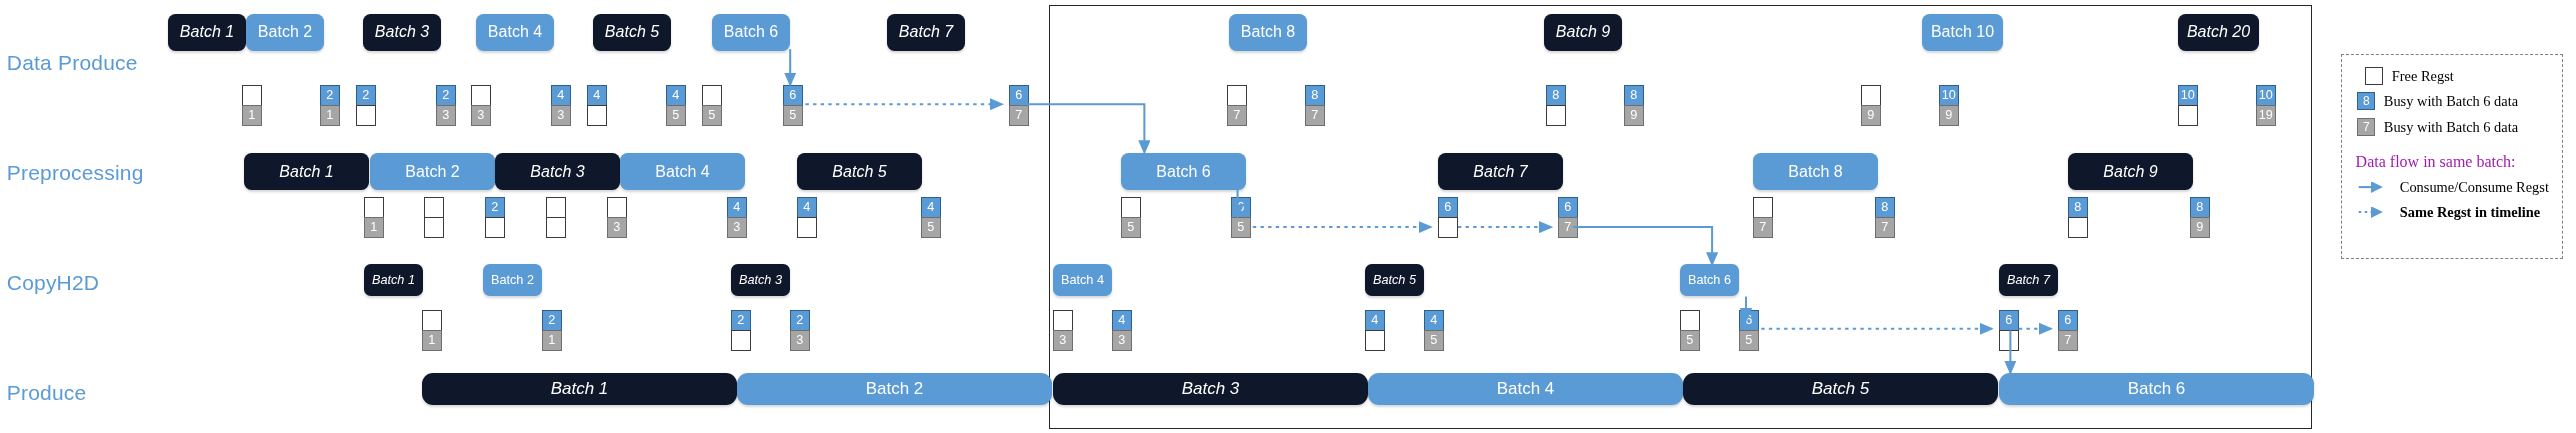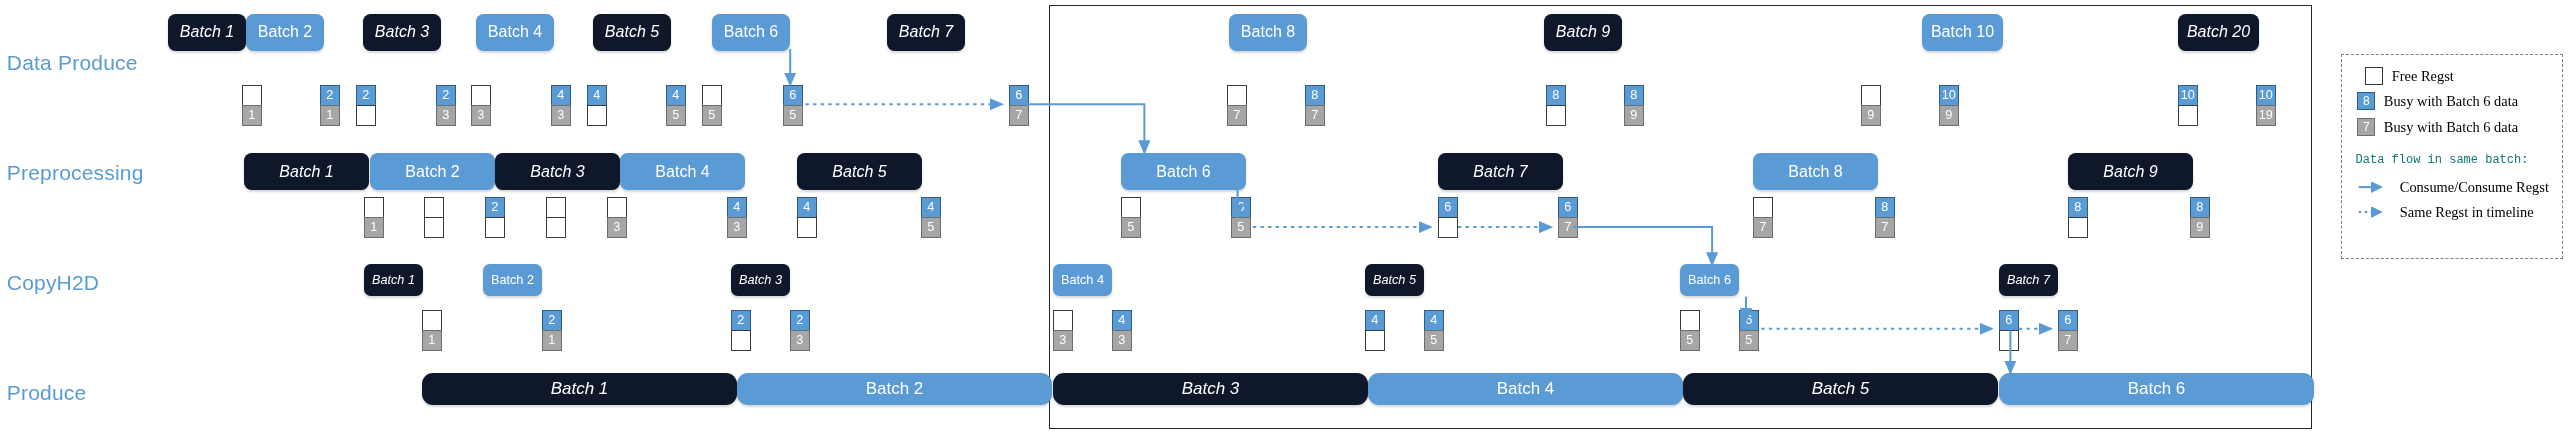--- a/index.html
+++ b/index.html
@@ -78,23 +78,23 @@
     display:flex;align-items:center;
     white-space:nowrap;
   }
   .legend-text{
     font-family:"Liberation Serif", serif;
     font-size:14.4px;
     color:#000000;
     margin-left:8.5px;
   }
   .legend-title{
-    font-family:Liberation Mono, monospace;
-    font-size:12px;
-    color:#0f766e;
+    font-family:Liberation Serif, serif;
+    font-size:16px;
+    color:#a21caf;
   }
   .lg-box{
     width:18px;height:18px;box-sizing:border-box;
     border:1.4px solid #3B3B3B;
     display:flex;align-items:center;justify-content:center;
     color:#fff;font-size:12px;
     font-family:"Liberation Sans", sans-serif;
   }
   .lg-box.free{background:#fff;}
   .lg-box.blue{background:#5B9BD5;border-color:#2E5E8C;}
@@ -462,21 +462,21 @@
           <svg class="lg-arrow" viewBox="0 0 40 12">
             <defs>
               <marker id="lgah0" markerWidth="6" markerHeight="6" refX="5" refY="3" orient="auto">
                 <path d="M0,0 L6,3 L0,6 z" fill="#5B9BD5"></path>
               </marker>
             </defs>
             <path d="M2,6 L28,6" stroke="#5B9BD5" stroke-width="2.4" fill="none" marker-end="url(#lgah0)"></path>
           </svg>
           <span class="legend-text">Consume/Consume Regst</span>
         </div>
-        <div class="legend-row" style="left: 15.3px; top: 149px;">
+        <div class="legend-row" style="left: 15.3px; top: 149px; font-weight: bold;">
           <svg class="lg-arrow" viewBox="0 0 40 12">
             <defs>
               <marker id="lgah1" markerWidth="6" markerHeight="6" refX="5" refY="3" orient="auto">
                 <path d="M0,0 L6,3 L0,6 z" fill="#5B9BD5"></path>
               </marker>
             </defs>
             <path d="M2,6 L28,6" stroke="#5B9BD5" stroke-width="2.4" fill="none" stroke-dasharray="3 4" marker-end="url(#lgah1)"></path>
           </svg>
           <span class="legend-text">Same Regst in timeline</span>
         </div>

